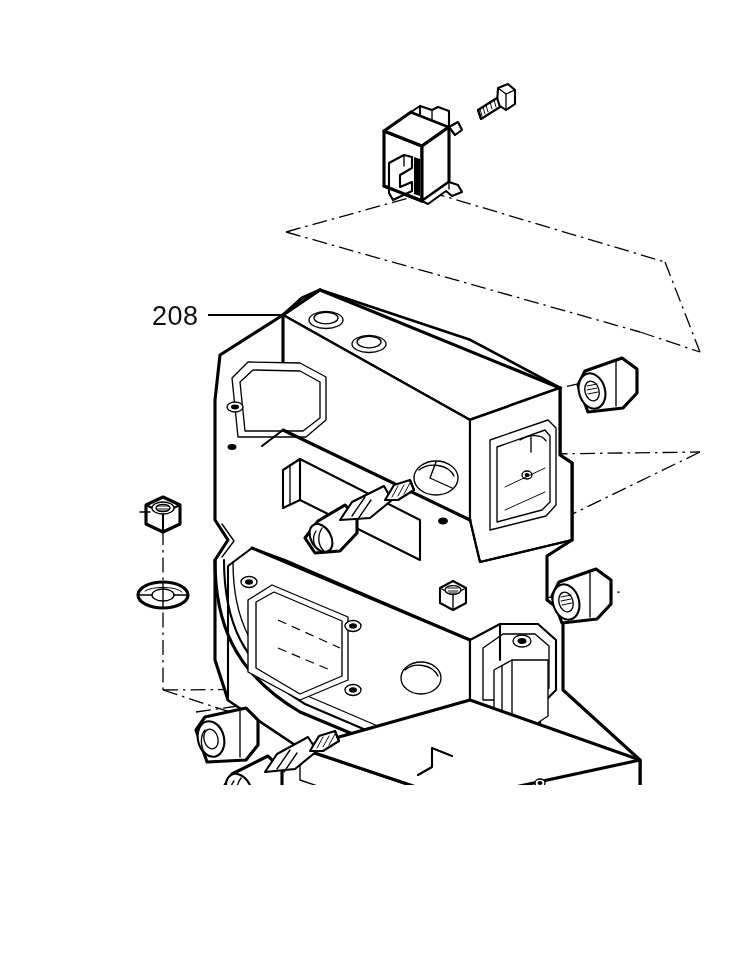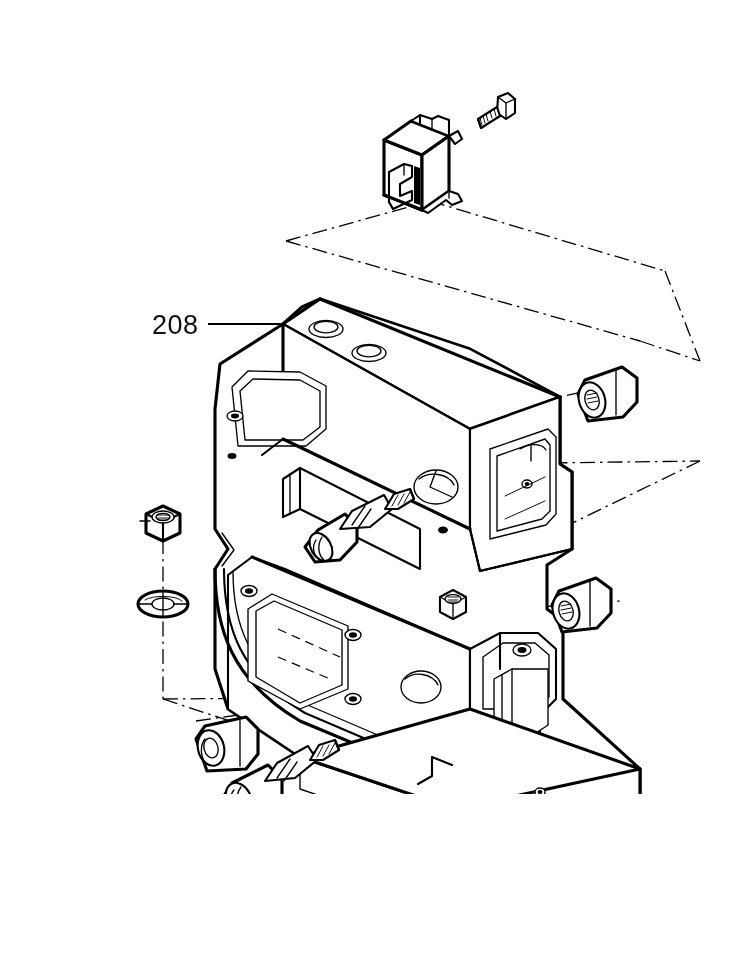--- a/index.html
+++ b/index.html
@@ -10,21 +10,20 @@
   }
   body {
     font-family: "Liberation Sans", sans-serif;
   }
   #diagram-root {
     position: relative;
     width: 750px;
     height: 785px;
     background: #fde047;
     overflow: hidden;
-    margin-top: 9px;
   }
   #diagram-svg {
     display: block;
     width: 750px;
     height: 957px;
   }
   
   .outline-heavy {
     fill: none;
     stroke: #000000;

